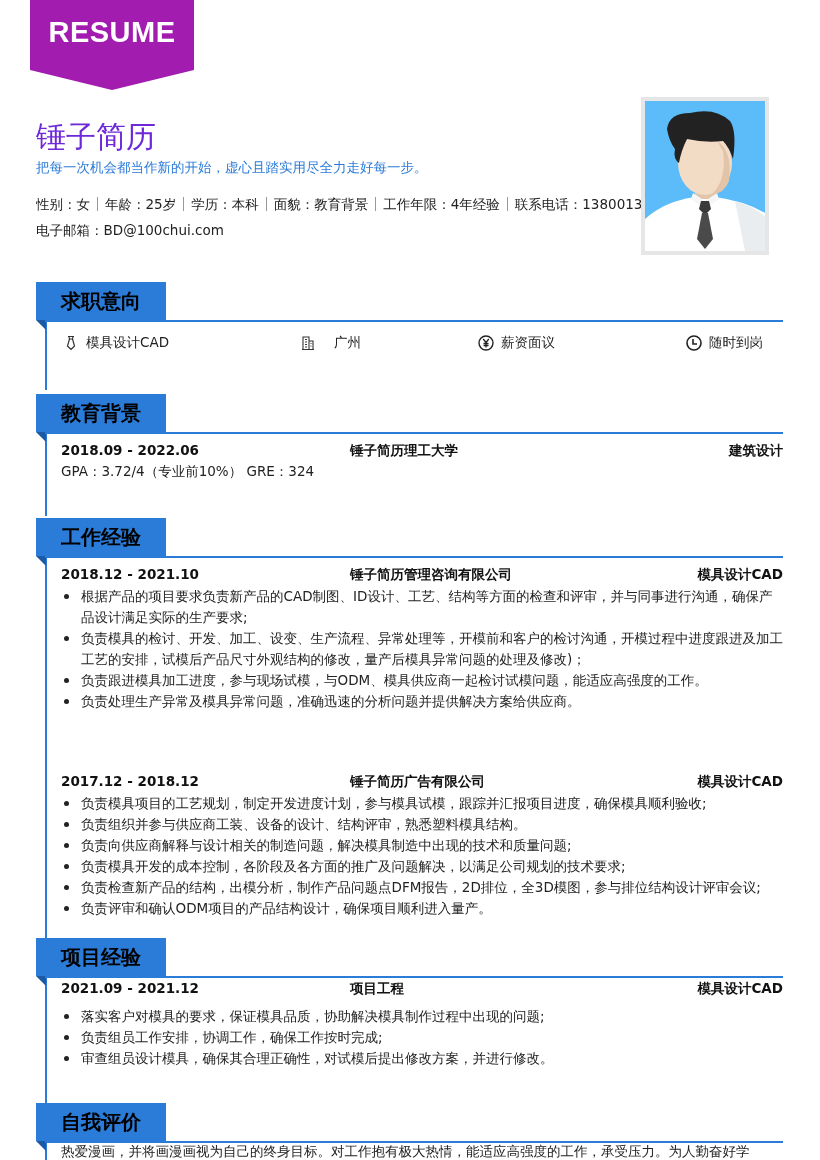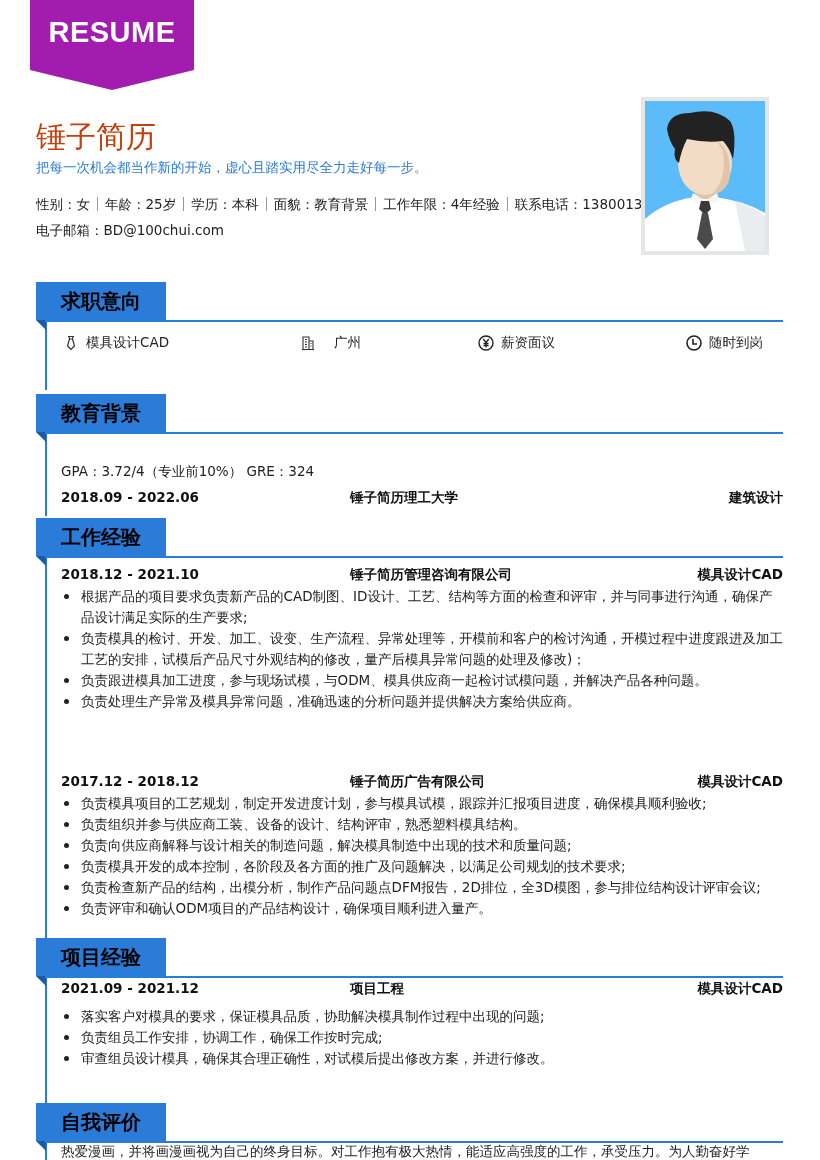--- a/index.html
+++ b/index.html
@@ -4,21 +4,21 @@
 <style>
   * { margin: 0; padding: 0; box-sizing: border-box; }
   html, body { width: 820px; height: 1160px; overflow: hidden; background: #ffffff; }
   body { position: relative; font-family: "DejaVu Sans", "Liberation Sans", sans-serif; color: #222; }
 
   .banner { position: absolute; left: 30px; top: 0; width: 164px; height: 90px; background: #a21caf;
             clip-path: polygon(0 0, 100% 0, 100% 70px, 50% 90px, 0 70px); }
   .banner-text { position: absolute; left: 0; top: 16px; width: 164px; text-align: center; color: #fff;
                  font-family: "Liberation Sans", sans-serif; font-weight: bold; font-size: 29px; letter-spacing: 0.5px; }
 
-  .name { position: absolute; left: 36px; top: 117px; font-size: 30px; color: #c2410c; font-weight: normal; }
+  .name { position: absolute; left: 36px; top: 117px; font-size: 30px; color: #6d28d9; font-weight: normal; }
   .motto { position: absolute; left: 36px; top: 159px; font-size: 13.5px; color: #2b7bd8; }
   .info-row { position: absolute; left: 36px; top: 196px; width: 605px; height: 20px; overflow: hidden; white-space: nowrap; font-size: 13.5px; color: #222; }
   .info-row .sep { display: inline-block; width: 1px; height: 14px; background: #999; margin: 0 7px; vertical-align: -2px; }
   .email-row { position: absolute; left: 36px; top: 222px; font-size: 13.5px; color: #222; }
 
   .photo { position: absolute; left: 641px; top: 97px; width: 128px; height: 158px; background: #e6e6e6; padding: 4px; }
   .photo svg { display: block; width: 120px; height: 150px; }
 
   .vline { position: absolute; left: 45px; width: 2px; background: #2b7bd8; }
 
@@ -102,41 +102,41 @@
       <path d="M7 4 V9 H11" fill="none" stroke="#222" stroke-width="1.6"></path>
     </svg>
   <span>随时到岗</span>
 </div>
 
 <div class="vline" style="top:432px; height:84px;"></div>
 <div class="sec-tab" style="top:394px;">教育背景</div>
 <div class="sec-fold" style="top:432px;"></div>
 <div class="sec-line" style="top:432px;"></div>
 
-<div class="row3" style="top:442px;margin-top:47px;">
+<div class="row3" style="top:442px;">
   <span class="c1">2018.09 - 2022.06</span>
   <span class="c2">锤子简历理工大学</span>
   <span class="c3">建筑设计</span>
 </div>
 <div class="plain" style="top:463px;">GPA：3.72/4（专业前10%） GRE：324</div>
 
 <div class="vline" style="top:556px; height:382px;"></div>
 <div class="sec-tab" style="top:518px;">工作经验</div>
 <div class="sec-fold" style="top:556px;"></div>
 <div class="sec-line" style="top:556px;"></div>
 
 <div class="row3" style="top:566px;">
   <span class="c1">2018.12 - 2021.10</span>
   <span class="c2">锤子简历管理咨询有限公司</span>
   <span class="c3">模具设计CAD</span>
 </div>
 <ul class="bullets" style="top:586px;">
   <li>根据产品的项目要求负责新产品的CAD制图、ID设计、工艺、结构等方面的检查和评审，并与同事进行沟通，确保产品设计满足实际的生产要求;</li>
   <li>负责模具的检讨、开发、加工、设变、生产流程、异常处理等，开模前和客户的检讨沟通，开模过程中进度跟进及加工工艺的安排，试模后产品尺寸外观结构的修改，量产后模具异常问题的处理及修改)；</li>
-  <li>负责跟进模具加工进度，参与现场试模，与ODM、模具供应商一起检讨试模问题，并解决产品各种问题。</li>
+  <li>负责跟进模具加工进度，参与现场试模，与ODM、模具供应商一起检讨试模问题，能适应高强度的工作。</li>
   <li>负责处理生产异常及模具异常问题，准确迅速的分析问题并提供解决方案给供应商。</li>
 </ul>
 
 <div class="row3" style="top:773px;">
   <span class="c1">2017.12 - 2018.12</span>
   <span class="c2">锤子简历广告有限公司</span>
   <span class="c3">模具设计CAD</span>
 </div>
 <ul class="bullets" style="top:793px;">
   <li>负责模具项目的工艺规划，制定开发进度计划，参与模具试模，跟踪并汇报项目进度，确保模具顺利验收;</li>

